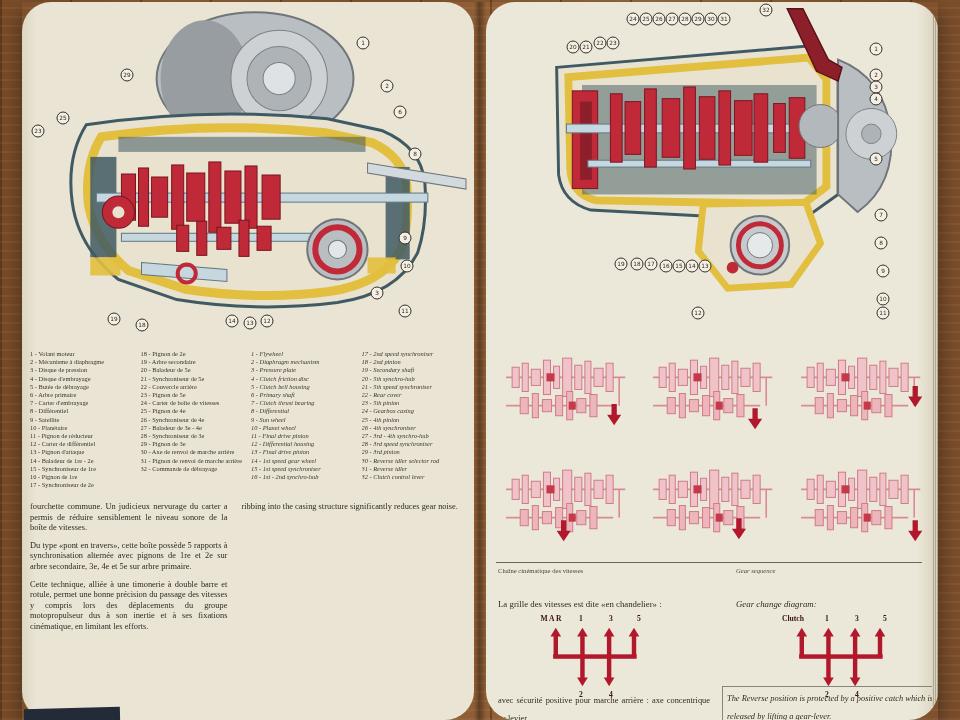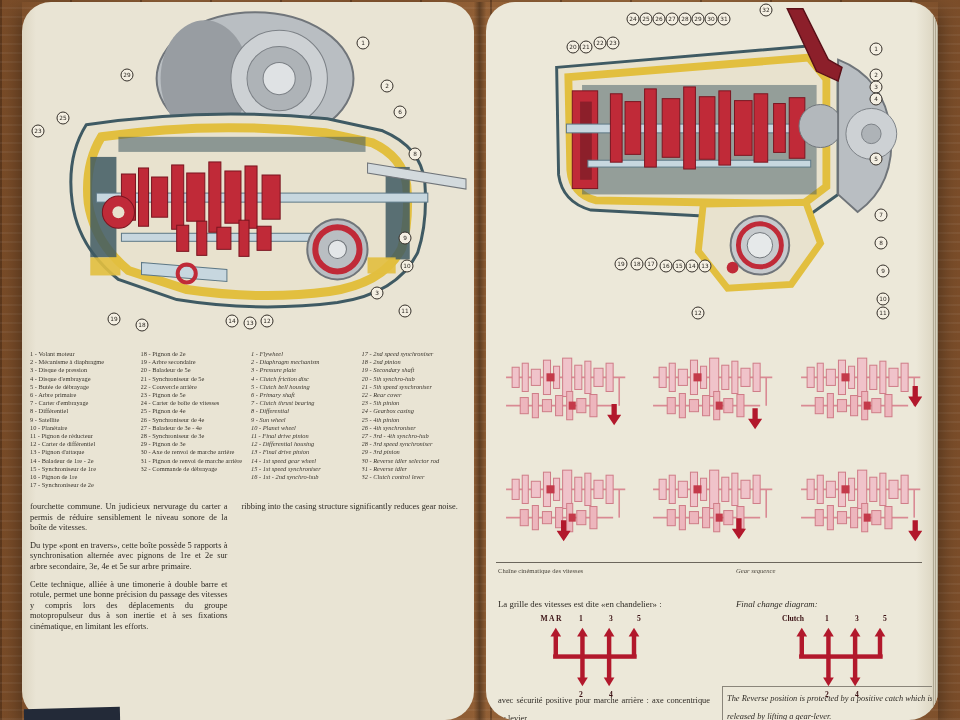--- a/index.html
+++ b/index.html
@@ -397,21 +397,21 @@
               <use href="#rarrow" x="112" y="62" width="14" height="22"></use>
             </svg>
         </div>
       </div>
 
       <div class="rule-r"></div>
       <div class="cap fr">Chaîne cinématique des vitesses</div>
       <div class="cap en">Gear sequence</div>
 
       <div class="grille fr">La grille des vitesses est dite «en chandelier» :</div>
-      <div class="grille en">Final change diagram:</div>
+      <div class="grille en">Gear change diagram:</div>
 
       <div class="shift fr">
         <span class="sl r1" style="left:2px">M A R</span>
         <span class="sl r1" style="left:32px">1</span>
         <span class="sl r1" style="left:62px">3</span>
         <span class="sl r1" style="left:90px">5</span>
         <svg viewBox="0 0 120 72">
             <use href="#chand"></use>
           </svg>
         <span class="sl r2" style="left:32px">2</span>

